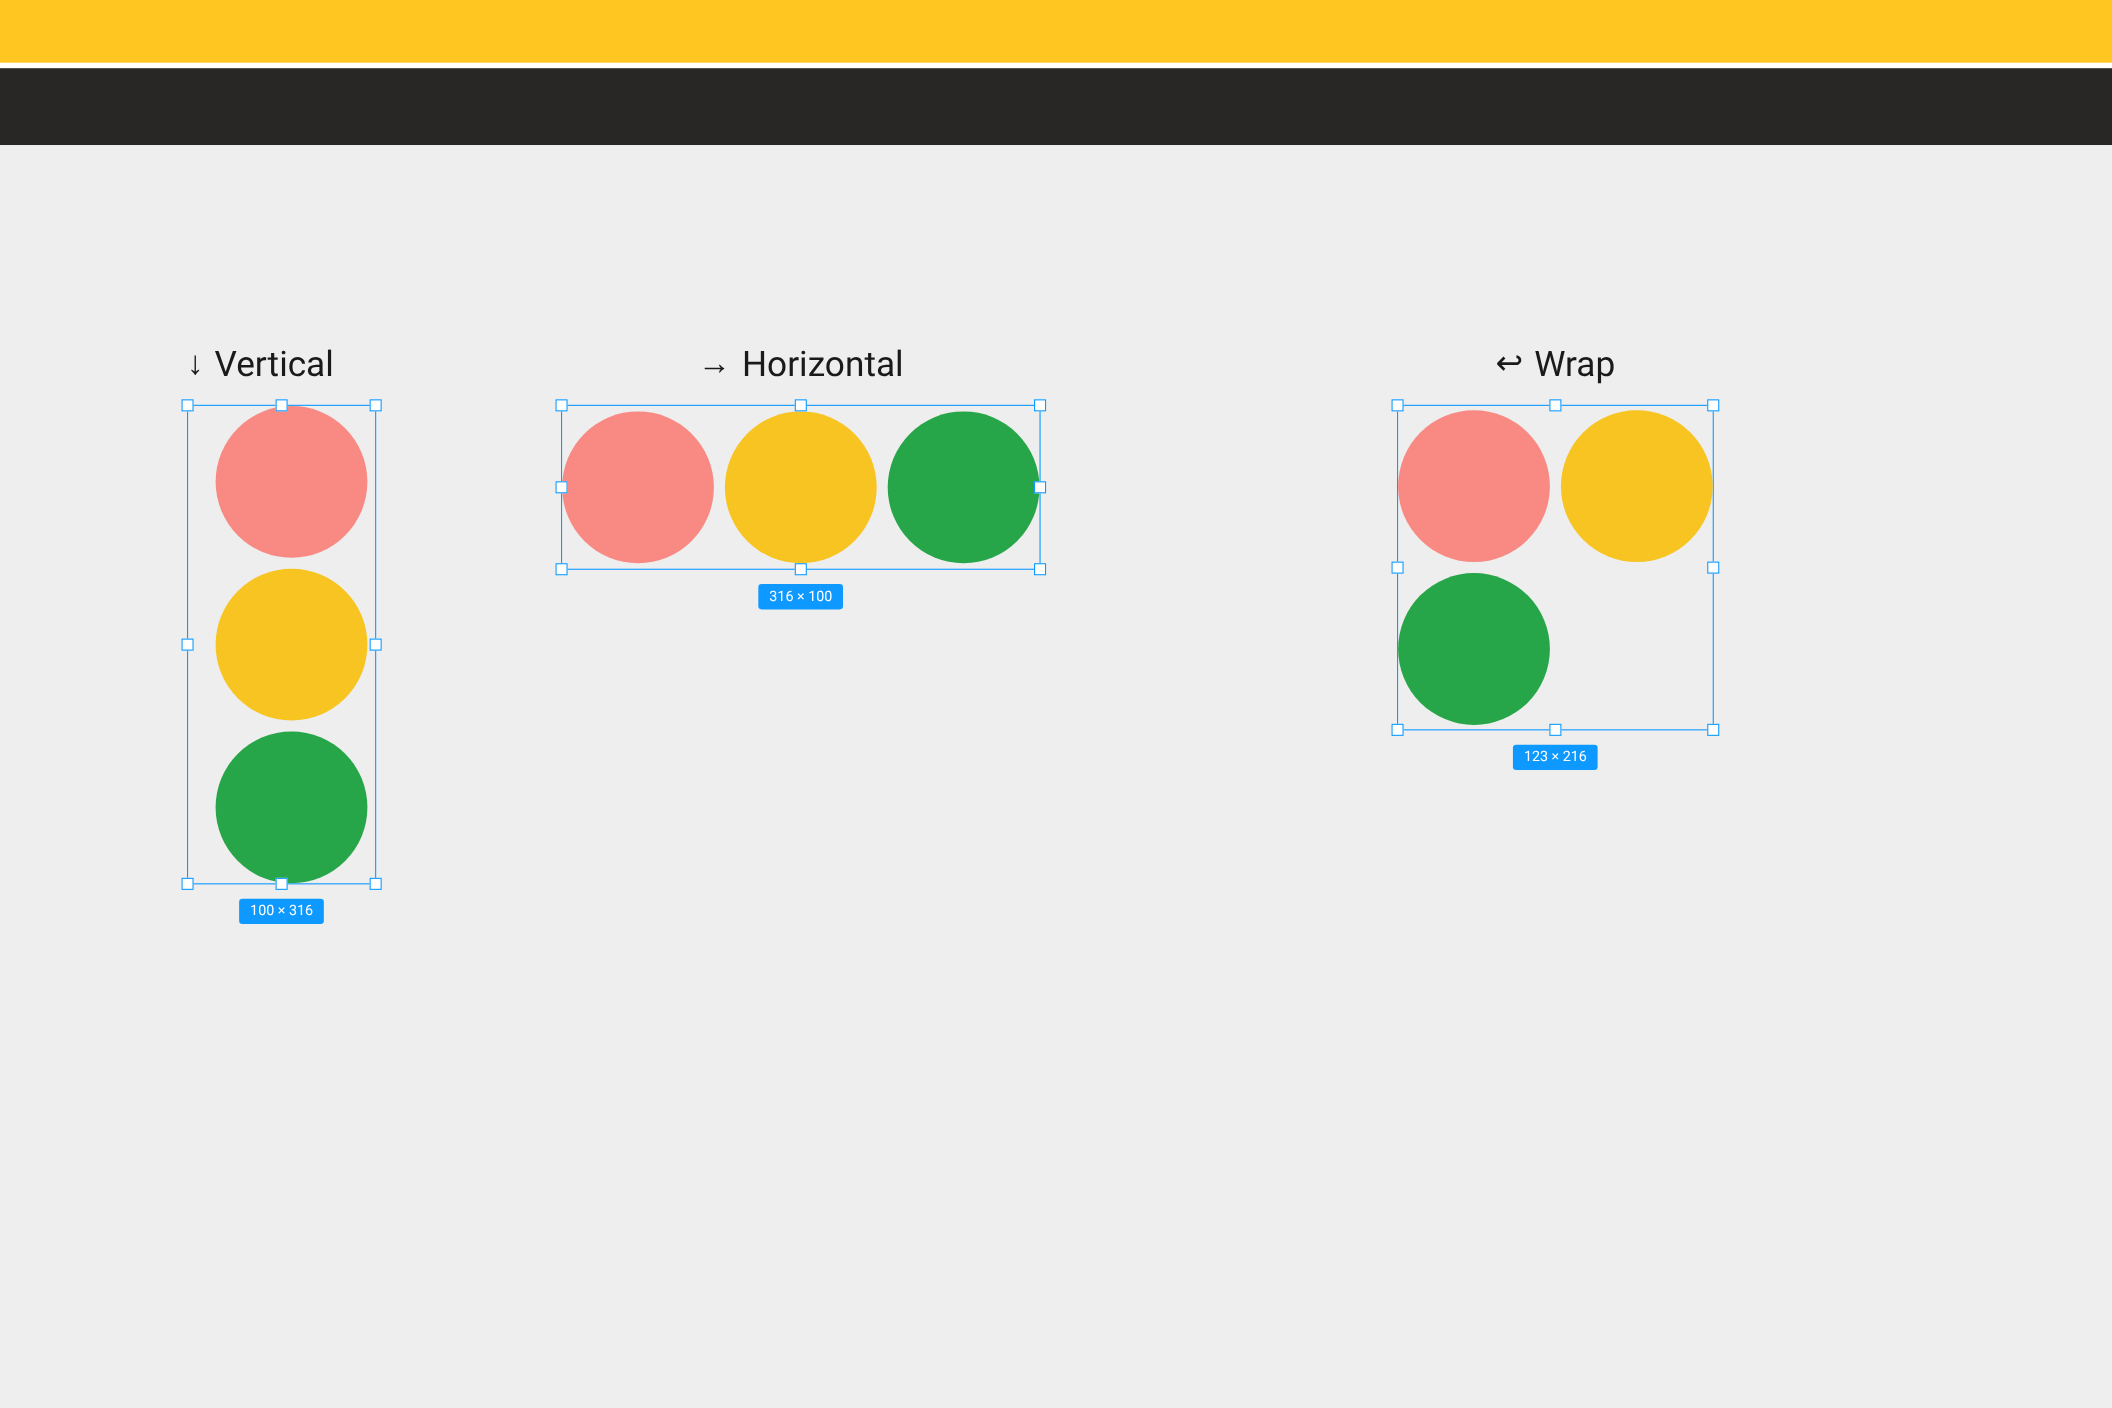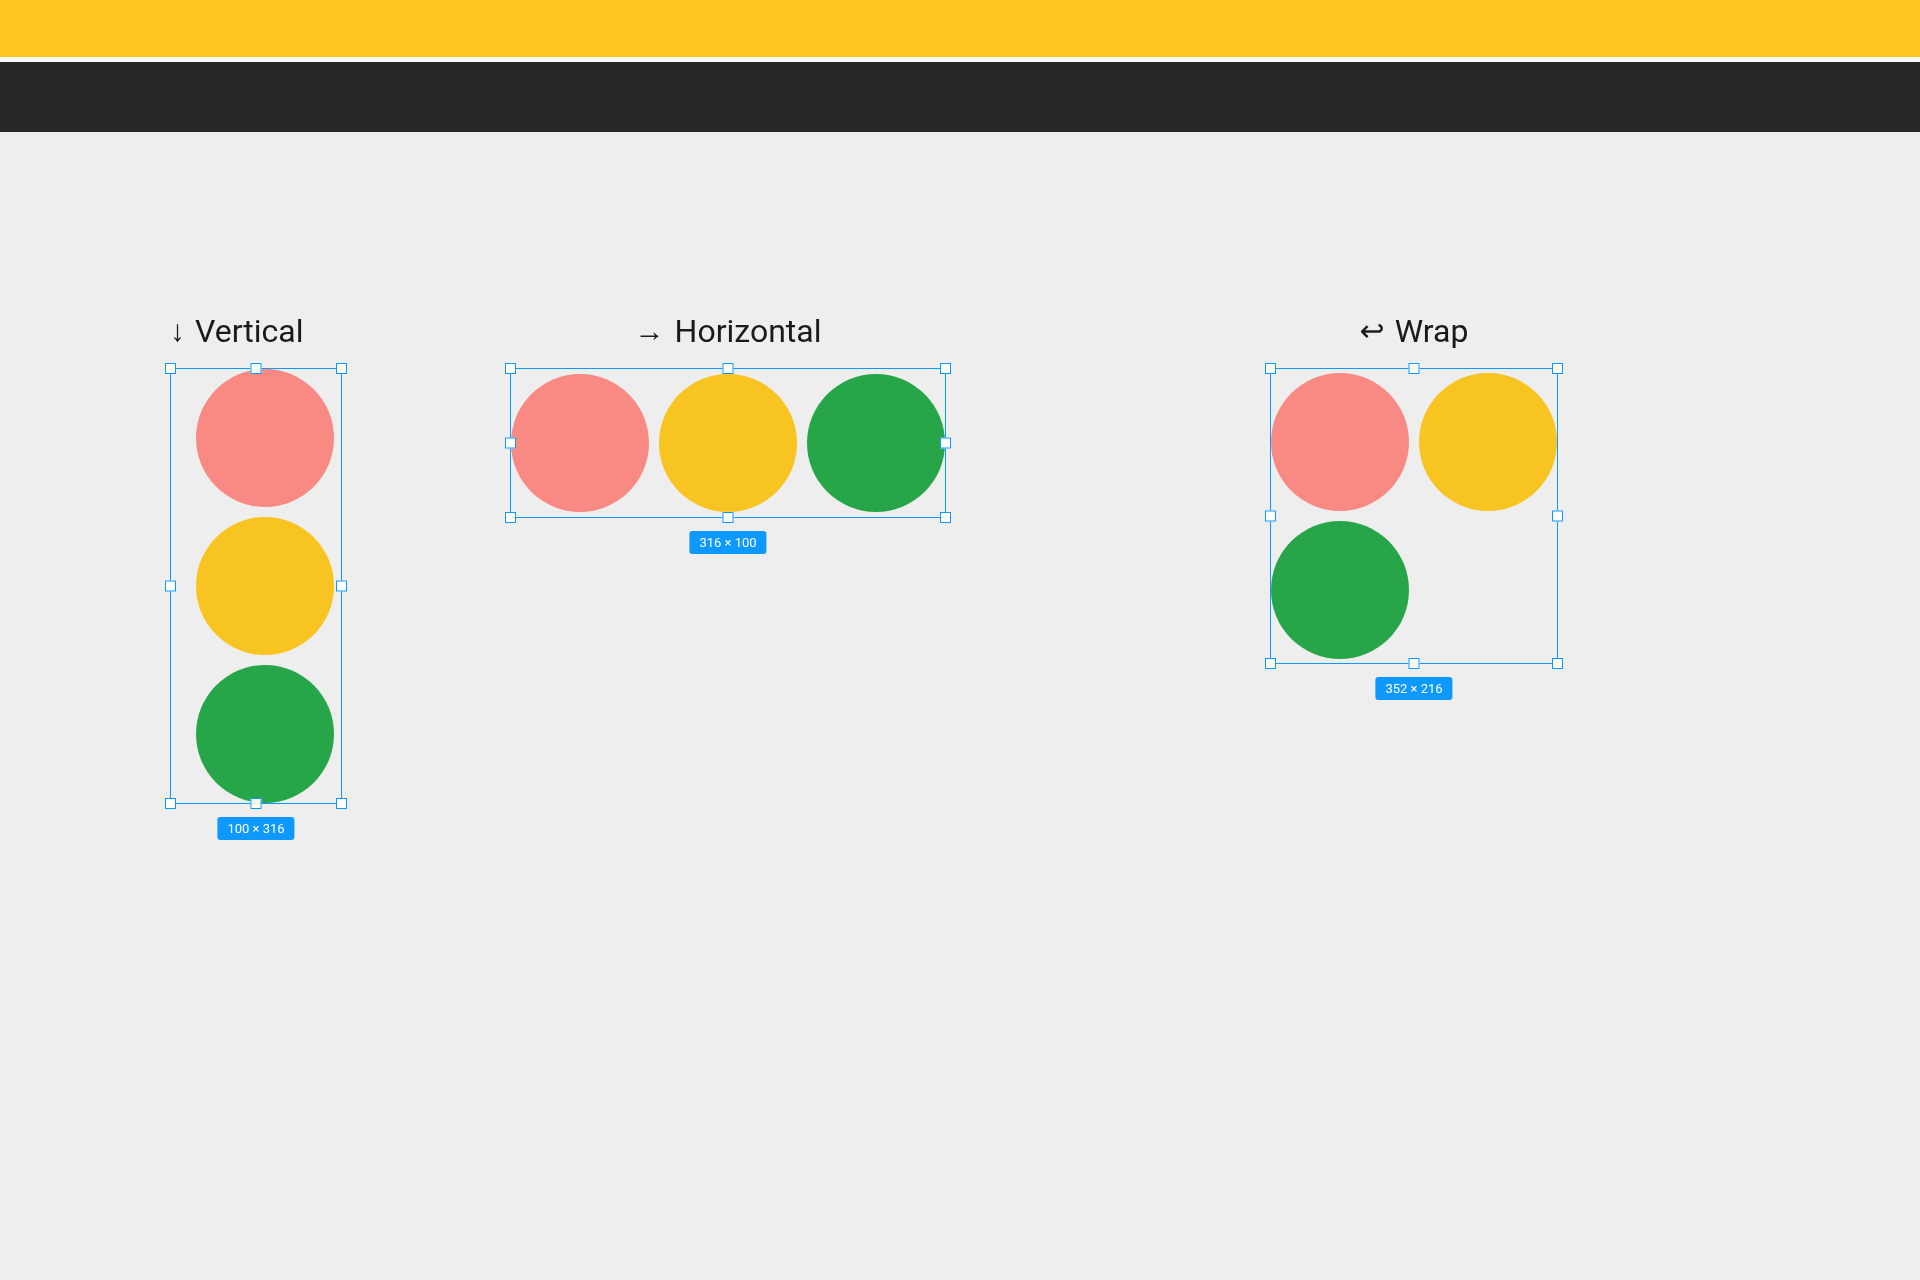--- a/index.html
+++ b/index.html
@@ -189,17 +189,17 @@
         <div class="circle circle-green"></div>
       </div>
       <div class="handle handle-tl"></div>
       <div class="handle handle-tr"></div>
       <div class="handle handle-bl"></div>
       <div class="handle handle-br"></div>
       <div class="handle handle-ml"></div>
       <div class="handle handle-mr"></div>
       <div class="handle handle-mt"></div>
       <div class="handle handle-mb"></div>
-      <div class="dimensions">352 × 216</div>
+      <div class="dimensions">123 × 216</div>
     </div>
   </div>
 
 </div>
 
 </body></html>

